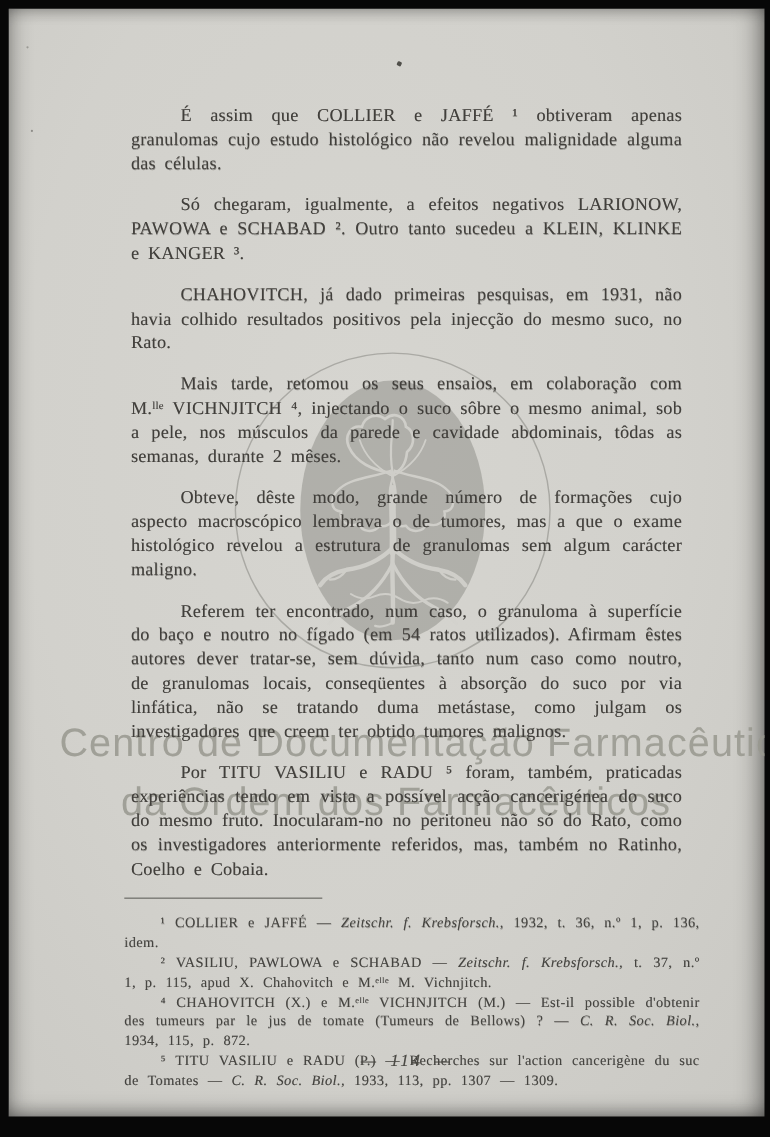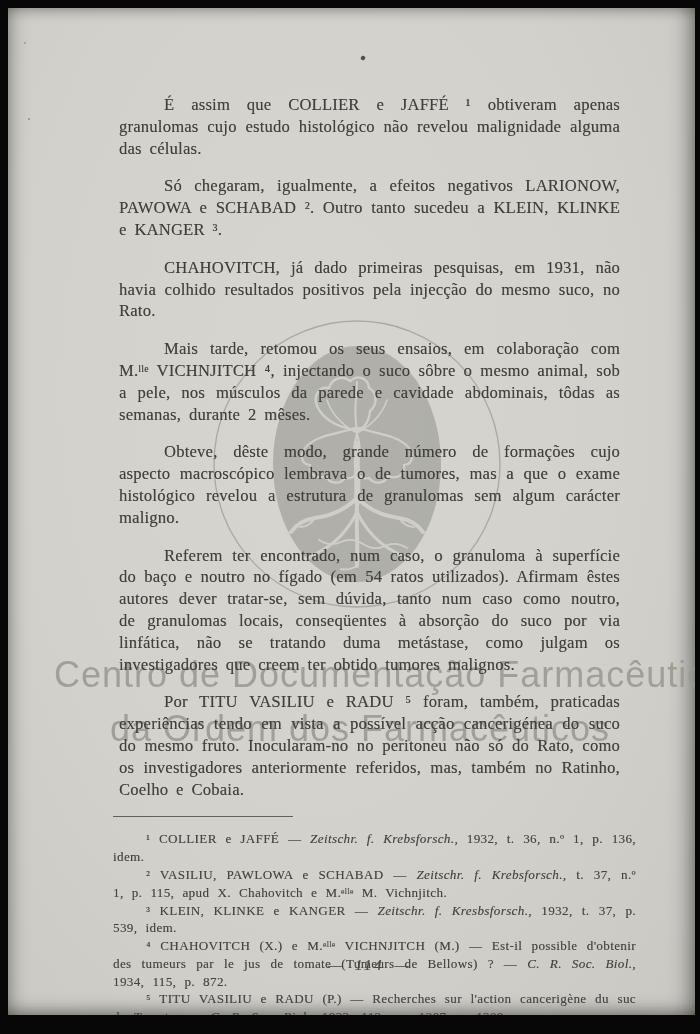--- a/index.html
+++ b/index.html
@@ -104,21 +104,20 @@
         <p class="para">CHAHOVITCH, já dado primeiras pesquisas, em 1931, não havia colhido resultados positivos pela injecção do mesmo suco, no Rato.</p>
         <p class="para">Mais tarde, retomou os seus ensaios, em colaboração com M.ˡˡᵉ VICHNJITCH ⁴, injectando o suco sôbre o mesmo animal, sob a pele, nos músculos da parede e cavidade abdominais, tôdas as semanas, durante 2 mêses.</p>
         <p class="para">Obteve, dêste modo, grande número de formações cujo aspecto macroscópico lembrava o de tumores, mas a que o exame histológico revelou a estrutura de granulomas sem algum carácter maligno.</p>
         <p class="para">Referem ter encontrado, num caso, o granuloma à superfície do baço e noutro no fígado (em 54 ratos utilizados). Afirmam êstes autores dever tratar-se, sem dúvida, tanto num caso como noutro, de granulomas locais, conseqüentes à absorção do suco por via linfática, não se tratando duma metástase, como julgam os investigadores que creem ter obtido tumores malignos.</p>
         <p class="para">Por TITU VASILIU e RADU ⁵ foram, também, praticadas experiências tendo em vista a possível acção cancerigénea do suco do mesmo fruto. Inocularam-no no peritoneu não só do Rato, como os investigadores anteriormente referidos, mas, também no Ratinho, Coelho e Cobaia.</p>
       </div>
     <div class="fn-sep"></div>
     <div class="footnote-list">
         <p class="fn"><span>¹ COLLIER e JAFFÉ — </span><i>Zeitschr. f. Krebsforsch.,</i><span> 1932, t. 36, n.º 1, p. 136, idem.</span></p>
         <p class="fn"><span>² VASILIU, PAWLOWA e SCHABAD — </span><i>Zeitschr. f. Krebsforsch.,</i><span> t. 37, n.º 1, p. 115, apud X. Chahovitch e M.ᵉˡˡᵉ M. Vichnjitch.</span></p>
-        <p class="fn"><span>³ KLEIN, KLINKE e KANGER — </span><i>Zeitschr. f. Kresbsforsch.,</i><span> 1932, t. 37, p. 539, idem.</span></p>
         <p class="fn"><span>⁴ CHAHOVITCH (X.) e M.ᵉˡˡᵉ VICHNJITCH (M.) — Est-il possible d'obtenir des tumeurs par le jus de tomate (Tumeurs de Bellows) ? — </span><i>C. R. Soc. Biol.,</i><span> 1934, 115, p. 872.</span></p>
         <p class="fn"><span>⁵ TITU VASILIU e RADU (P.) — Recherches sur l'action cancerigène du suc de Tomates — </span><i>C. R. Soc. Biol.,</i><span> 1933, 113, pp. 1307 — 1309.</span></p>
       </div>
   </div>
 
   <div class="page-number">— 114 —</div>
 
   <div class="speck speck1"></div>
   <div class="speck speck2"></div>
   <div class="speck speck3"></div>

